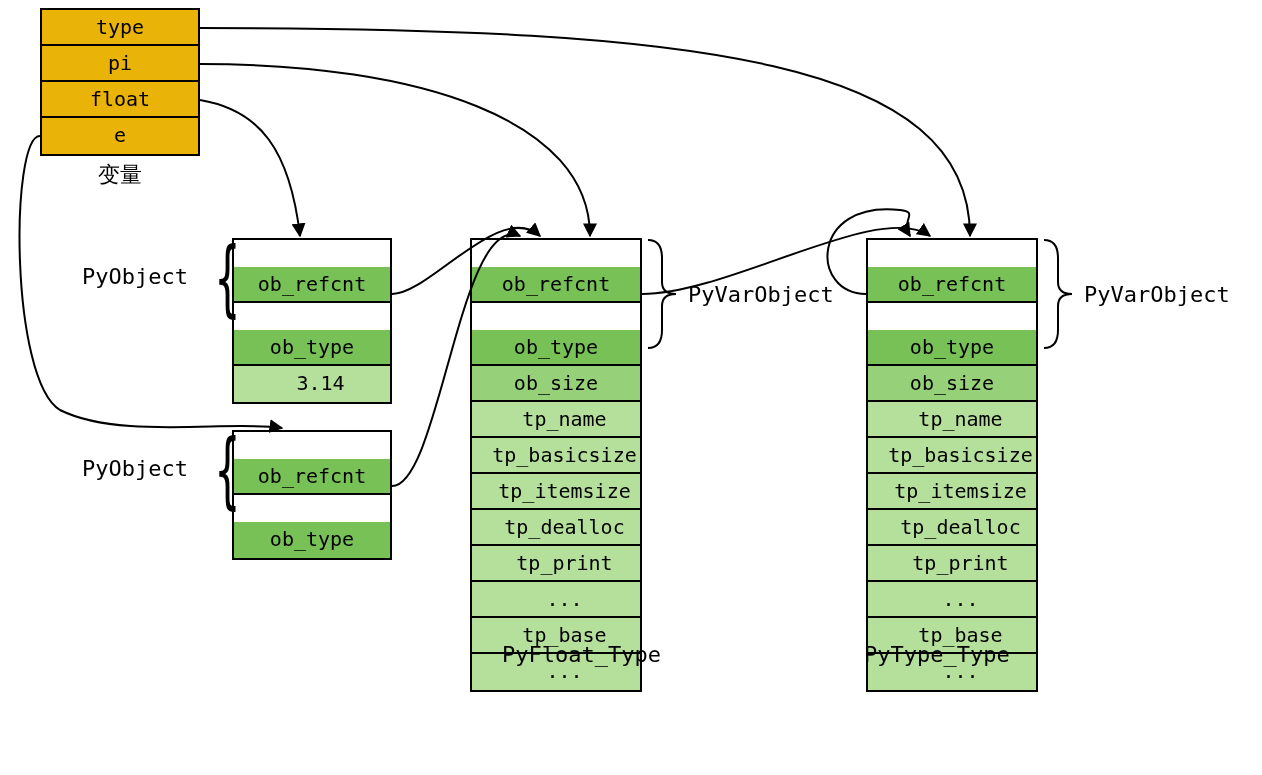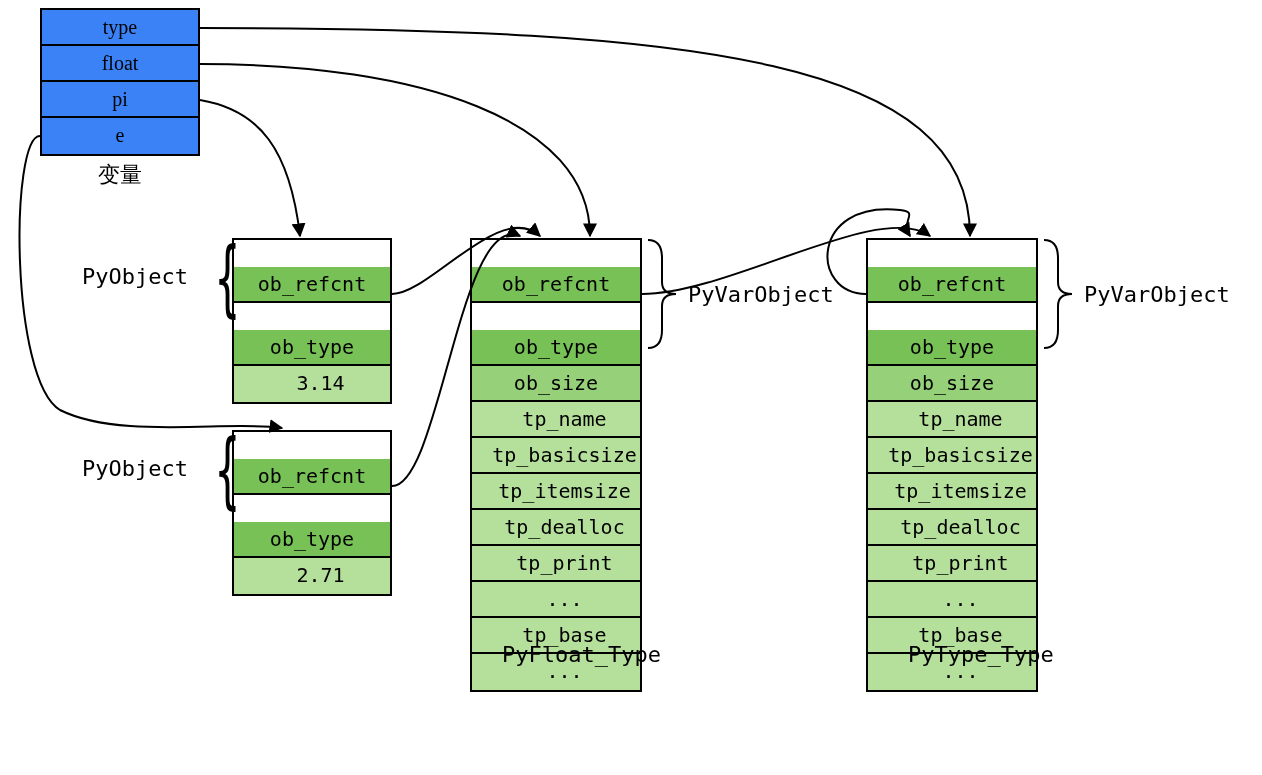--- a/index.html
+++ b/index.html
@@ -18,21 +18,21 @@
     border: 2px solid #000;
   }
   .cell {
     height: 36px;
     line-height: 34px;
     text-align: center;
     border-bottom: 2px solid #000;
     white-space: nowrap;
   }
   .cell:last-child { border-bottom: none; }
-  .blue   { background: #3b82f6; font-family: Liberation Serif, serif; }
+  .blue   { background: #eab308; }
   .dgreen { background: #77c157; margin-top: 27px; }
   .mgreen { background: #96d179; }
   .lgreen { background: #b5e09b; padding-left: 17px; }
   .label {
     position: absolute;
     font-size: 22px;
     white-space: nowrap;
   }
   svg.overlay {
     position: absolute;
@@ -45,38 +45,37 @@
     font-size: 84px;
     line-height: 1;
     transform: scaleX(0.5);
   }
 </style>
 </head>
 <body>
 
 <div class="stack" style="left:40px; top:8px; width:160px;">
   <div class="cell blue">type</div>
+  <div class="cell blue">pi</div>
   <div class="cell blue">float</div>
-  <div class="cell blue">pi</div>
   <div class="cell blue">e</div>
 </div>
 <div class="label" style="left:98px; top:160px;text-align:right;">变量</div>
 
 <div class="stack" style="left:232px; top:238px; width:160px;">
   <div class="cell dgreen">ob_refcnt</div>
   <div class="cell dgreen">ob_type</div>
   <div class="cell lgreen">3.14</div>
 </div>
 <div class="brace-char" style="left:202px; top:236px;">{</div>
 <div class="label" style="left:82px; top:264px;">PyObject</div>
 
 <div class="stack" style="left:232px; top:430px; width:160px;">
   <div class="cell dgreen">ob_refcnt</div>
   <div class="cell dgreen">ob_type</div>
-  <div class="cell lgreen">2.71</div>
 </div>
 <div class="brace-char" style="left:202px; top:428px;">{</div>
 <div class="label" style="left:82px; top:456px;">PyObject</div>
 
 <div class="stack" style="left:470px; top:238px; width:172px;">
   <div class="cell dgreen">ob_refcnt</div>
   <div class="cell dgreen">ob_type</div>
   <div class="cell mgreen">ob_size</div>
   <div class="cell lgreen">tp_name</div>
   <div class="cell lgreen">tp_basicsize</div>
@@ -96,21 +95,21 @@
   <div class="cell mgreen">ob_size</div>
   <div class="cell lgreen">tp_name</div>
   <div class="cell lgreen">tp_basicsize</div>
   <div class="cell lgreen">tp_itemsize</div>
   <div class="cell lgreen">tp_dealloc</div>
   <div class="cell lgreen">tp_print</div>
   <div class="cell lgreen">...</div>
   <div class="cell lgreen">tp_base</div>
   <div class="cell lgreen">...</div>
 </div>
-<div class="label" style="left:908px; top:642px;">PyType_Type</div>
+<div class="label" style="left:864px; top:642px;">PyType_Type</div>
 <div class="label" style="left:1084px; top:282px;">PyVarObject</div>
 
 <svg class="overlay">
   <defs>
     <marker id="arrow" viewBox="0 0 10 10" refX="9" refY="5" markerWidth="7" markerHeight="7" orient="auto-start-reverse">
       <path d="M 0 0 L 10 5 L 0 10 z" fill="#000"></path>
     </marker>
   </defs>
 
   <g stroke="#000" stroke-width="2" fill="none">

